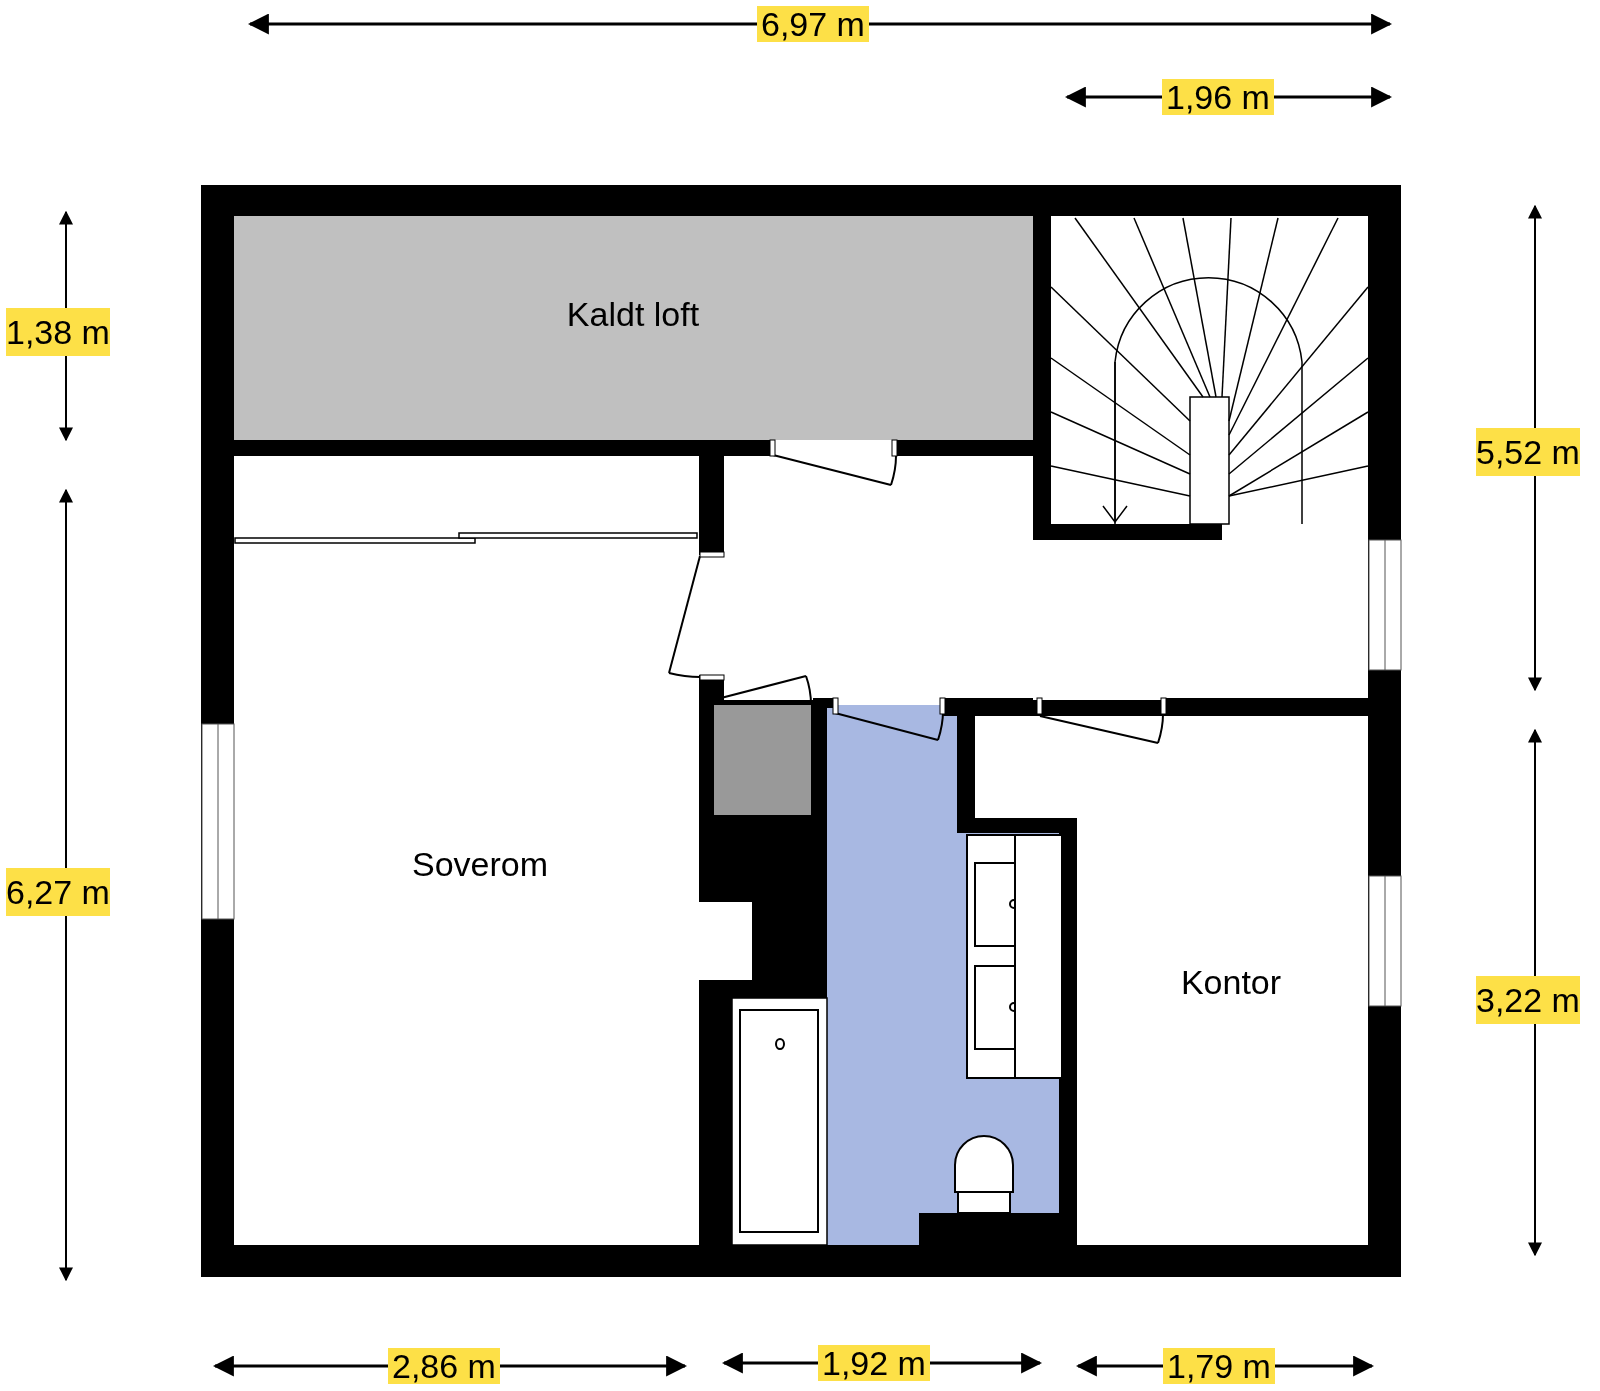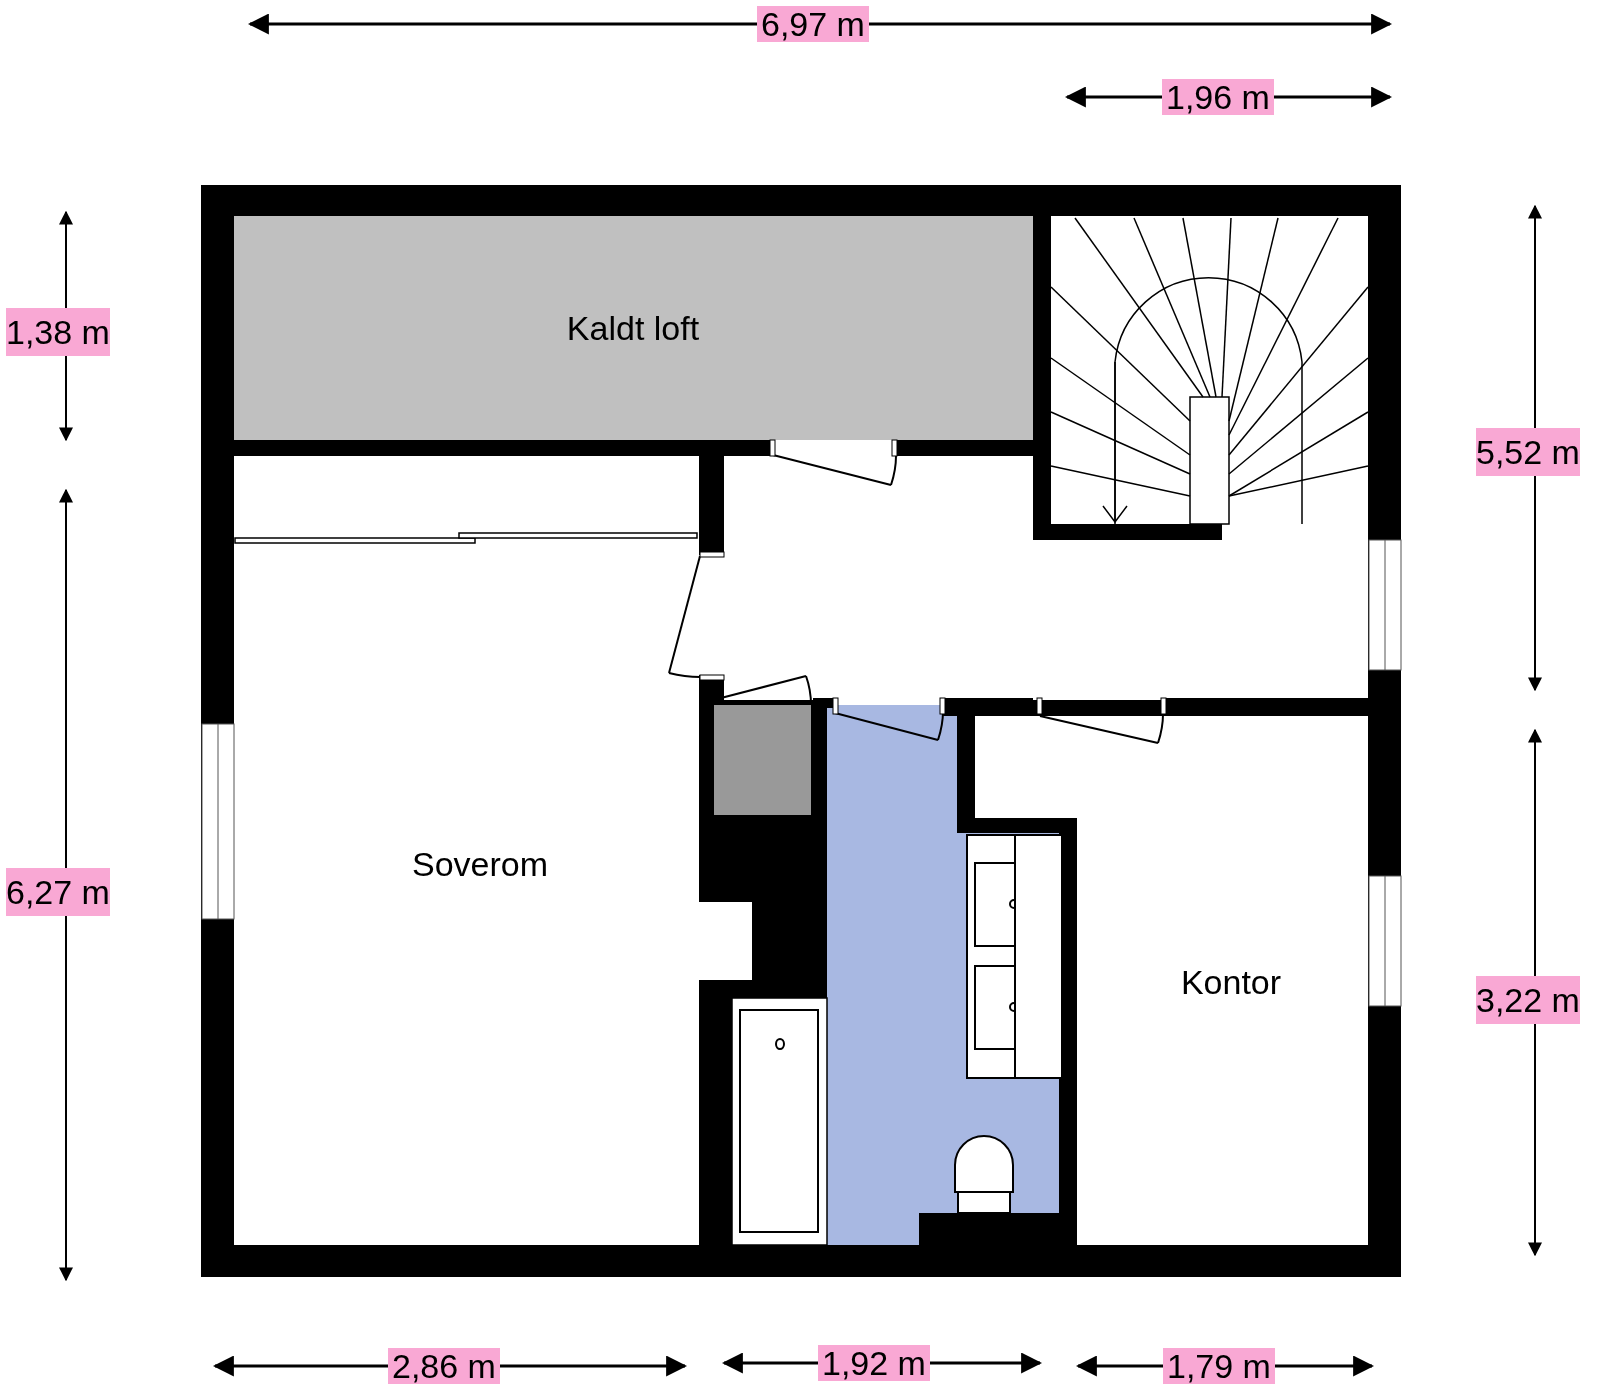--- a/index.html
+++ b/index.html
@@ -1,18 +1,18 @@
 <!DOCTYPE html>
 <html><head>
 <meta charset="utf-8">
 <style>
   html,body{margin:0;padding:0;background:#fff;}
   body{width:1600px;height:1391px;overflow:hidden;position:relative;font-family:"Liberation Sans","DejaVu Sans",sans-serif;}
   #plan{position:absolute;left:0;top:0;width:1600px;height:1391px;}
-  .dim{position:absolute;font-size:34px;color:#000;background:#f9a8d4;line-height:36px;white-space:nowrap;}
+  .dim{position:absolute;font-size:34px;color:#000;background:#fde047;line-height:36px;white-space:nowrap;}
   .room-label{position:absolute;font-size:34px;color:#000;white-space:nowrap;transform:translate(-50%,-50%);}
 </style>
 </head>
 <body>
 
 <svg id="plan" viewBox="0 0 1600 1391" xmlns="http://www.w3.org/2000/svg">
   <defs>
     <marker id="arr" viewBox="0 0 10 10" refX="9" refY="5" markerWidth="7" markerHeight="7" orient="auto-start-reverse">
       <path d="M0,0 L10,5 L0,10 z" fill="#000"></path>
     </marker>
@@ -136,21 +136,21 @@
     <line x1="1078" y1="1366" x2="1372" y2="1366" marker-start="url(#arr)" marker-end="url(#arr)"></line>
   </g>
   <g stroke="#000" stroke-width="2" fill="none">
     <line x1="66" y1="212" x2="66" y2="440" marker-start="url(#arr)" marker-end="url(#arr)"></line>
     <line x1="66" y1="490" x2="66" y2="1280" marker-start="url(#arr)" marker-end="url(#arr)"></line>
     <line x1="1535" y1="206" x2="1535" y2="690" marker-start="url(#arr)" marker-end="url(#arr)"></line>
     <line x1="1535" y1="730" x2="1535" y2="1255" marker-start="url(#arr)" marker-end="url(#arr)"></line>
   </g>
 </svg>
 
-<div class="room-label" style="left:633px;top:328px;background:transparent">Kaldt loft</div>
+<div class="room-label" style="left:633px;top:314px;background:transparent">Kaldt loft</div>
 <div class="room-label" style="left:480px;top:864px">Soverom</div>
 <div class="room-label" style="left:1231px;top:982px">Kontor</div>
 
 <div class="dim" style="left:757px;top:6px;padding:0 4px">6,97 m</div>
 <div class="dim" style="left:1162px;top:79px;padding:0 4px">1,96 m</div>
 <div class="dim" style="left:6px;top:308px;padding:6px 0">1,38 m</div>
 <div class="dim" style="left:6px;top:868px;padding:6px 0">6,27 m</div>
 <div class="dim" style="left:1476px;top:428px;padding:6px 0">5,52 m</div>
 <div class="dim" style="left:1476px;top:976px;padding:6px 0">3,22 m</div>
 <div class="dim" style="left:388px;top:1348px;padding:0 4px">2,86 m</div>

